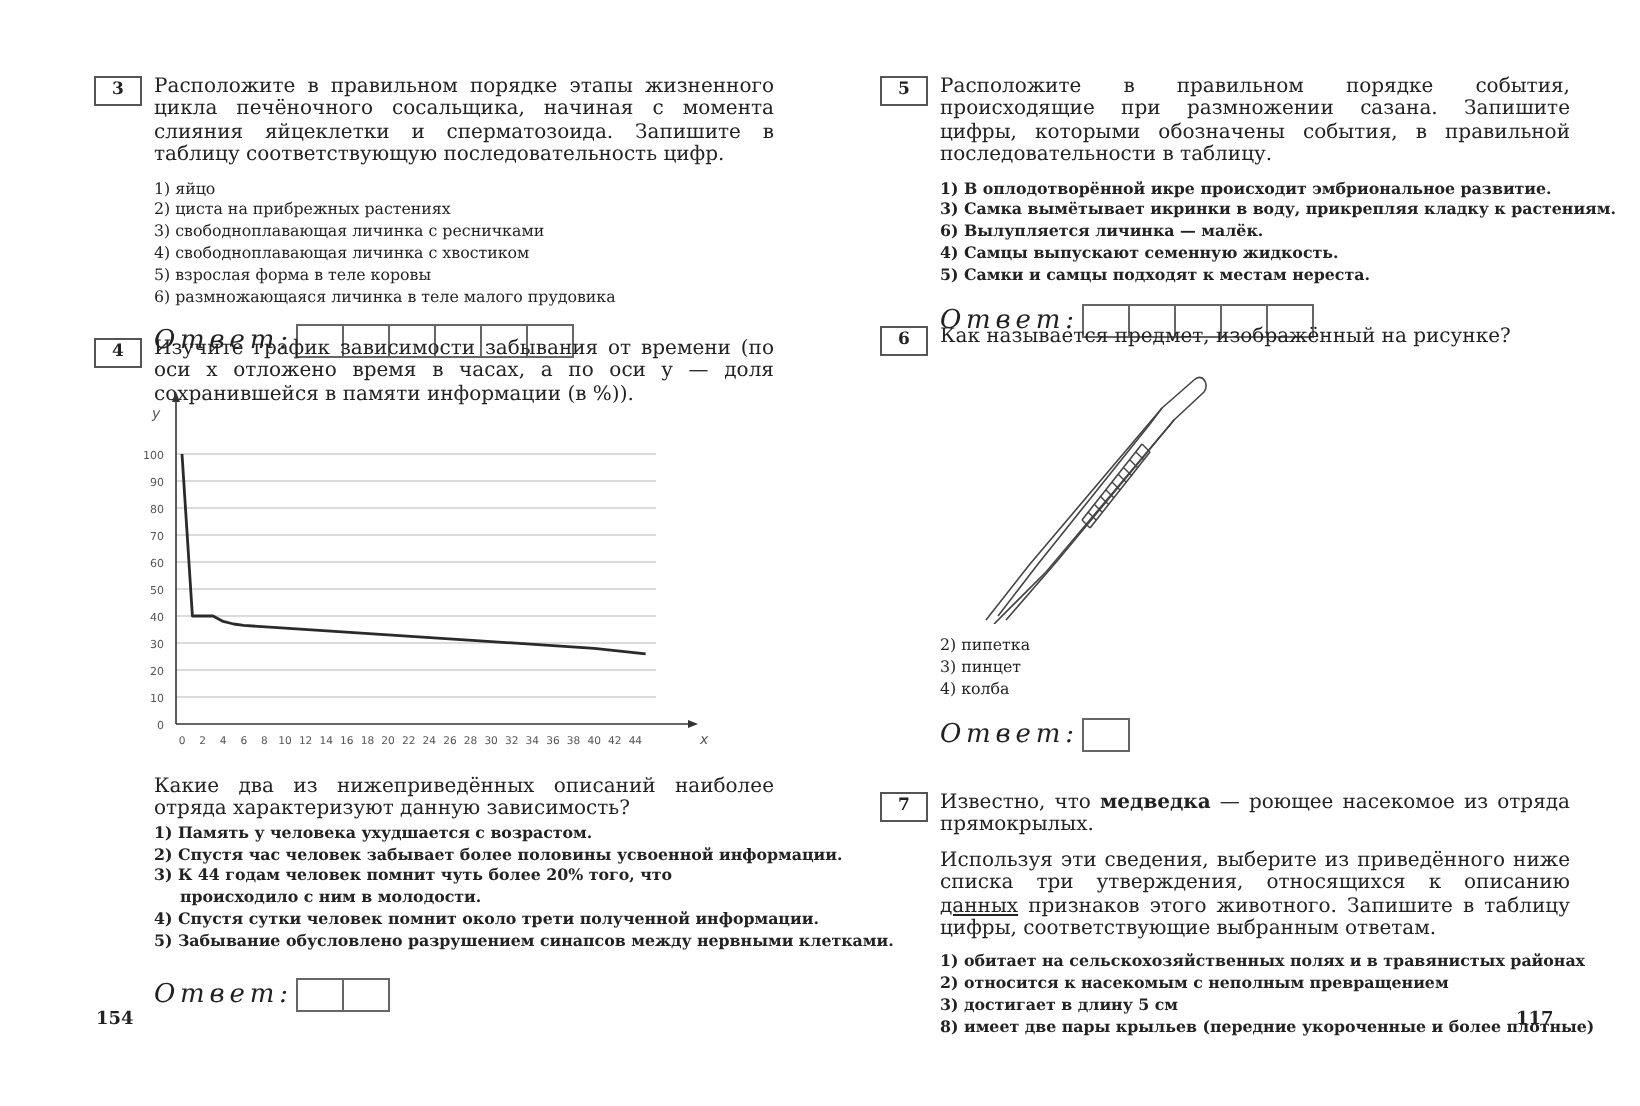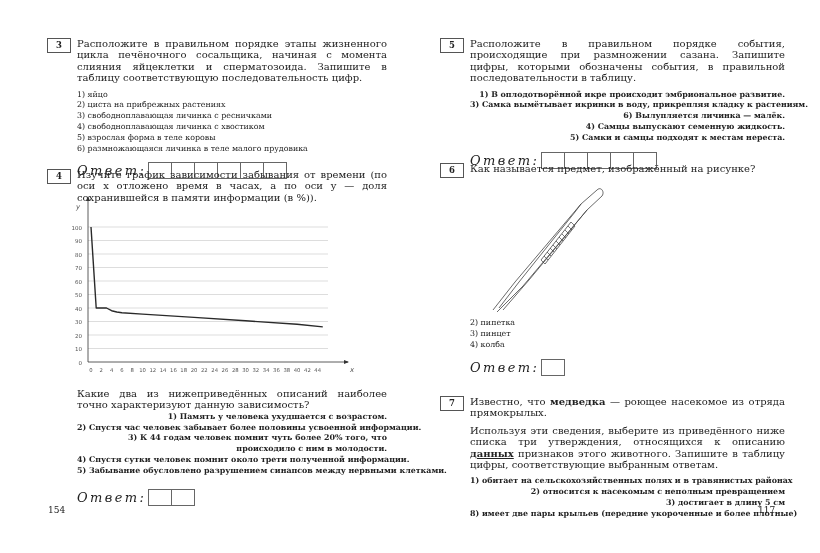--- a/index.html
+++ b/index.html
@@ -12,29 +12,29 @@
   .page.right { left:410px; width:410px; }
 
   .task { position:absolute; }
   .task-num {
     position:absolute; left:0; top:0; width:22px; height:13px;
     border:1px solid #555; font-size:8.5px; font-weight:bold; text-align:center; line-height:13px;
   }
   .task-body { position:absolute; left:30px; top:0; }
   .p { font-size:10px; line-height:11.4px; margin:0; text-align:justify; }
   .opt { font-size:7.9px; line-height:10.8px; margin:0; white-space:nowrap; }
-  .opt.bold { font-weight:bold;text-align:right; }
+  .opt.bold { font-weight:bold; }
   .opts { margin-top:6px; }
   .answer { display:flex; align-items:center; margin-top:8px; }
   .answer-label { font-size:13px; letter-spacing:2.4px; margin-right:3px;font-style:italic; }
   .cells { display:flex; }
   .cell { width:22px; height:15px; border:1px solid #666; margin-left:-1px; background:#fff; }
-  .page-num { position:absolute; font-size:9px; font-weight:normal;text-align:center; }
+  .page-num { position:absolute; font-size:9px; font-weight:bold;text-align:center; }
   .b { font-weight:bold; }
-  .u { font-weight:bold; text-decoration:underline;margin-top:31px; }
+  .u { font-weight:normal; text-decoration:underline;margin-top:31px; }
 
   #chart { position:absolute; left:60px; top:195px; }
   #chart text { font-family:"DejaVu Sans", sans-serif; fill:#555; }
 </style>
 </head>
 <body>
 
 <div class="page left">
 
   <div class="task" style="left:47px; top:38px; width:340px;">
@@ -128,21 +128,21 @@
         <text x="237.08695652173913" y="177" font-size="5.3" text-anchor="middle">40</text>
         <text x="247.39130434782606" y="177" font-size="5.3" text-anchor="middle">42</text>
         <text x="257.69565217391306" y="177" font-size="5.3" text-anchor="middle">44</text>
       </g>
     <g id="series">
         <path d="M31.0,32.0 L36.2,113.0 L46.5,113.0 L51.6,115.7 L56.8,117.0 L61.9,117.7 L82.5,119.1 L134.0,122.4 L185.6,125.8 L237.1,129.2 L262.8,131.9" fill="none" stroke="#2a2a2a" stroke-width="1.4" stroke-linejoin="round"></path>
       </g>
   </svg>
 
   <div class="task" style="left:77px; top:388px; width:310px;">
-    <p class="p">Какие два из нижеприведённых описаний наиболее точно характеризуют данную зависимость?</p>
+    <p class="p">Какие два из нижеприведённых описаний наиболее отряда характеризуют данную зависимость?</p>
     <div style="margin-top:1px;">
       <p class="opt bold">1) Память у человека ухудшается с возрастом.</p>
       <p class="opt bold">2) Спустя час человек забывает более половины усвоенной информации.</p>
       <p class="opt bold" style="white-space:normal; padding-left:13px; text-indent:-13px;">3) К 44 годам человек помнит чуть более 20% того, что происходило с ним в молодости.</p>
       <p class="opt bold">4) Спустя сутки человек помнит около трети полученной информации.</p>
       <p class="opt bold">5) Забывание обусловлено разрушением синапсов между нервными клетками.</p>
     </div>
     <div class="answer" style="margin-top:12px;">
       <span class="answer-label">Ответ:</span>
       <div class="cells">

